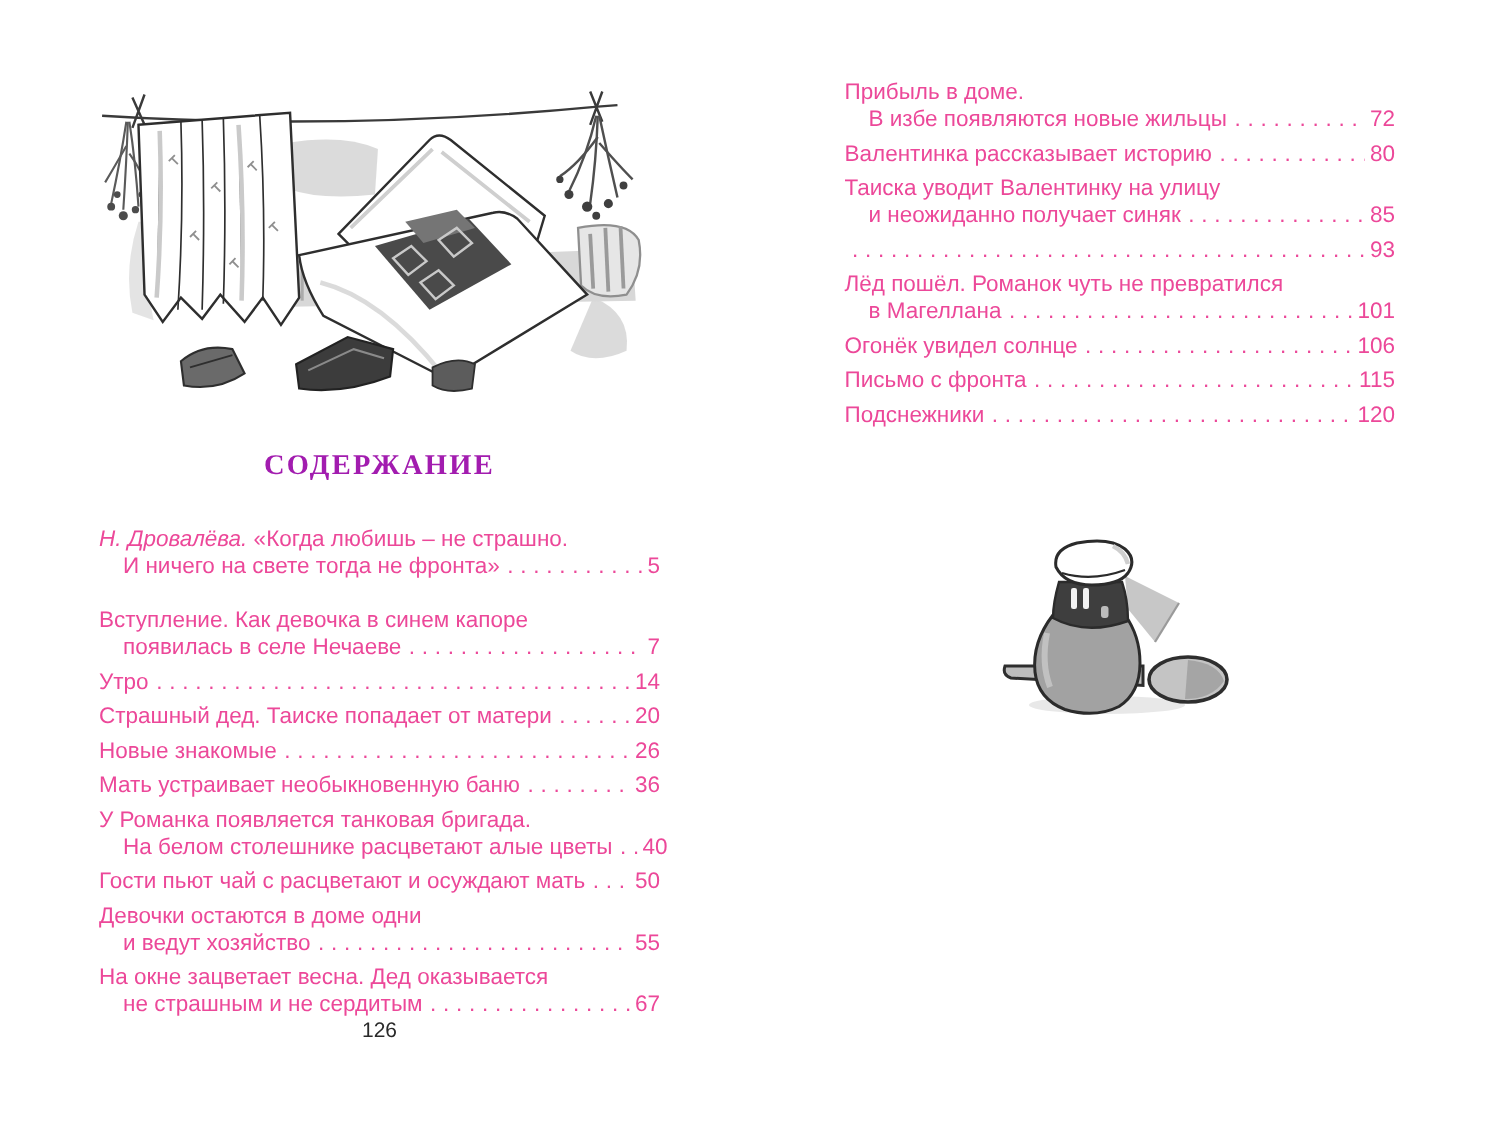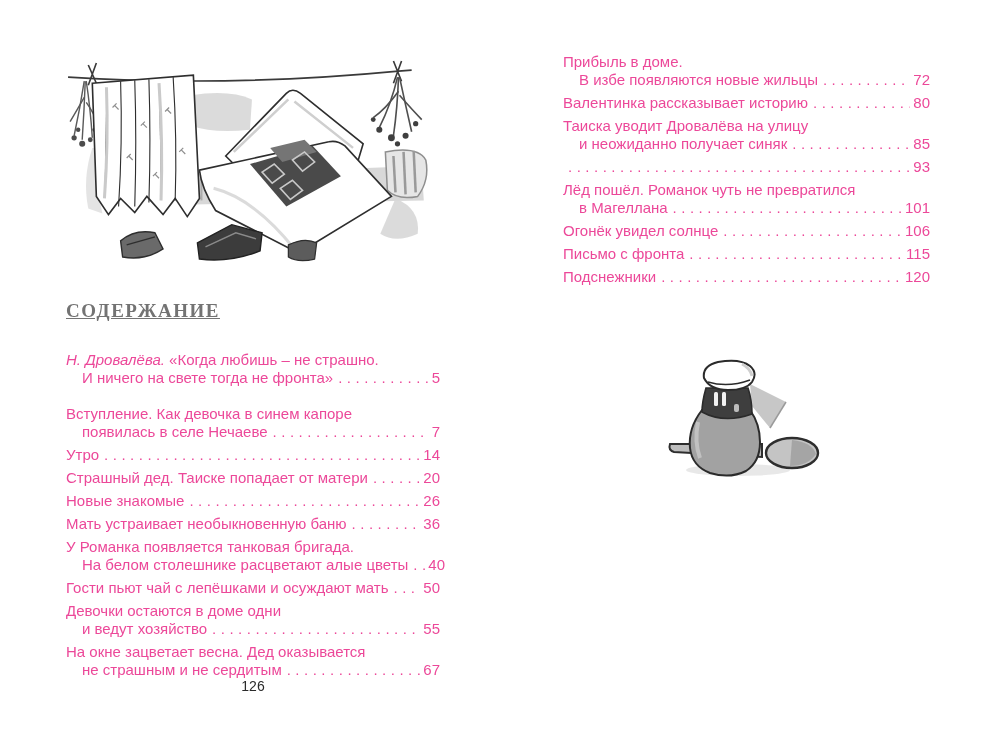--- a/index.html
+++ b/index.html
@@ -14,27 +14,26 @@
   }
   .page-col { position: absolute; top: 0; height: 751px; }
   .left-page  { left: 66px;  width: 374px; }
   .right-page { left: 563px; width: 367px; }
 
   .illustration-1 { position: absolute; top: 46px; left: -4px; width: 384px; height: 226px; }
   .illustration-2 { position: absolute; top: 358px; left: 95px; width: 178px; height: 126px; }
 
   .contents-heading {
     position: absolute; top: 300px; left: 0; width: 100%;
-    text-align: left;
+    text-align: center;
     font-family: "Liberation Serif", serif;
     font-weight: bold;
     font-size: 19px;
     letter-spacing: 1.5px;
-    color: #737373;
-    text-decoration: underline;
+    color: #a21caf;
   }
 
   .toc { position: absolute; left: 0; width: 100%; font-size: 15px; line-height: 18px; color: #ec4899; }
   .toc-left  { top: 339px; }
   .toc-right { top: 53px; }
 
   .toc-entry { margin-bottom: 5px; }
   .toc-entry.gap-after { margin-bottom: 18px; margin-top: 12px; }
   .toc-line { white-space: nowrap; }
   .toc-line.cont { padding-left: 16px; }
@@ -207,21 +206,21 @@
       <div class="toc-entry">
         <div class="toc-line"><span class="toc-text">У Романка появляется танковая бригада.</span></div>
         <div class="toc-line last cont">
           <span class="toc-text">На белом столешнике расцветают алые цветы</span>
           <span class="dots"></span>
           <span class="pagenum">40</span>
         </div>
       </div>
       <div class="toc-entry">
         <div class="toc-line last">
-          <span class="toc-text">Гости пьют чай с лепёшками и осуждают мать</span>
+          <span class="toc-text">Гости пьют чай с расцветают и осуждают мать</span>
           <span class="dots"></span>
           <span class="pagenum">50</span>
         </div>
       </div>
       <div class="toc-entry">
         <div class="toc-line"><span class="toc-text">Девочки остаются в доме одни</span></div>
         <div class="toc-line last cont">
           <span class="toc-text">и ведут хозяйство</span>
           <span class="dots"></span>
           <span class="pagenum">55</span>
@@ -252,21 +251,21 @@
         </div>
       </div>
       <div class="toc-entry">
         <div class="toc-line last">
           <span class="toc-text">Валентинка рассказывает историю</span>
           <span class="dots"></span>
           <span class="pagenum">80</span>
         </div>
       </div>
       <div class="toc-entry">
-        <div class="toc-line"><span class="toc-text">Таиска уводит Дровалёва на улицу</span></div>
+        <div class="toc-line"><span class="toc-text">Таиска уводит Валентинку на улицу</span></div>
         <div class="toc-line last cont">
           <span class="toc-text">и неожиданно получает синяк</span>
           <span class="dots"></span>
           <span class="pagenum">85</span>
         </div>
       </div>
       <div class="toc-entry">
         <div class="toc-line last">
           <span class="dots"></span>
           <span class="pagenum">93</span>

